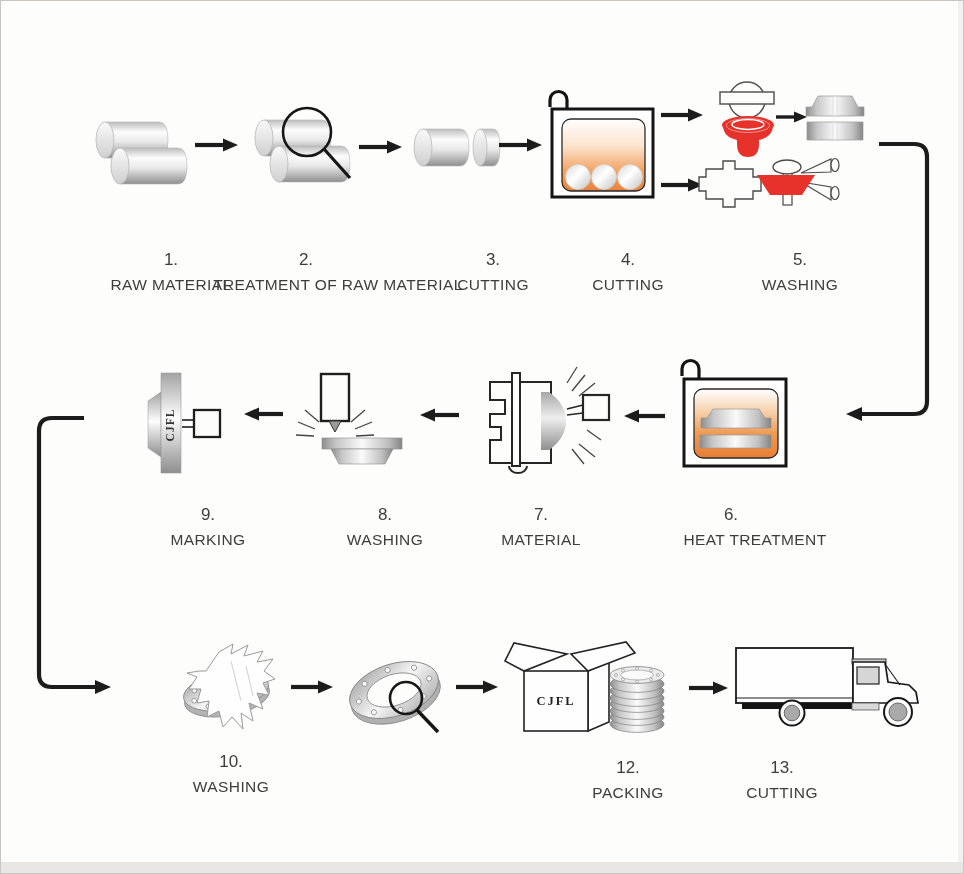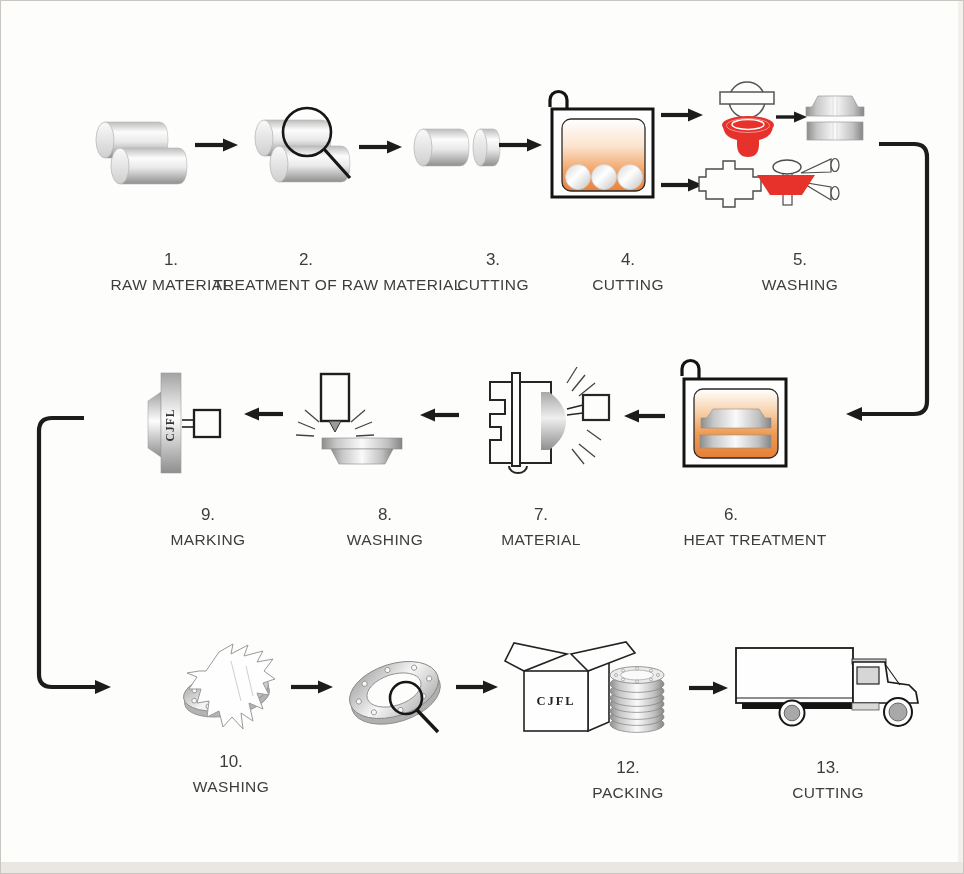--- a/index.html
+++ b/index.html
@@ -393,20 +393,20 @@
   <div class="lbl">MARKING</div>
 </div>
 <div class="step" style="left:230px; top:752px">
   <div class="num">10.</div>
   <div class="lbl">WASHING</div>
 </div>
 <div class="step" style="left:627px; top:758px">
   <div class="num">12.</div>
   <div class="lbl">PACKING</div>
 </div>
-<div class="step" style="left:827px; top:758px">
+<div class="step" style="left:781px; top:758px">
   <div class="num">13.</div>
   <div class="lbl">CUTTING</div>
 </div>
 
 <div class="bottom-strip"></div>
 <div class="right-strip"></div>
 </div>
 
 </body></html>

